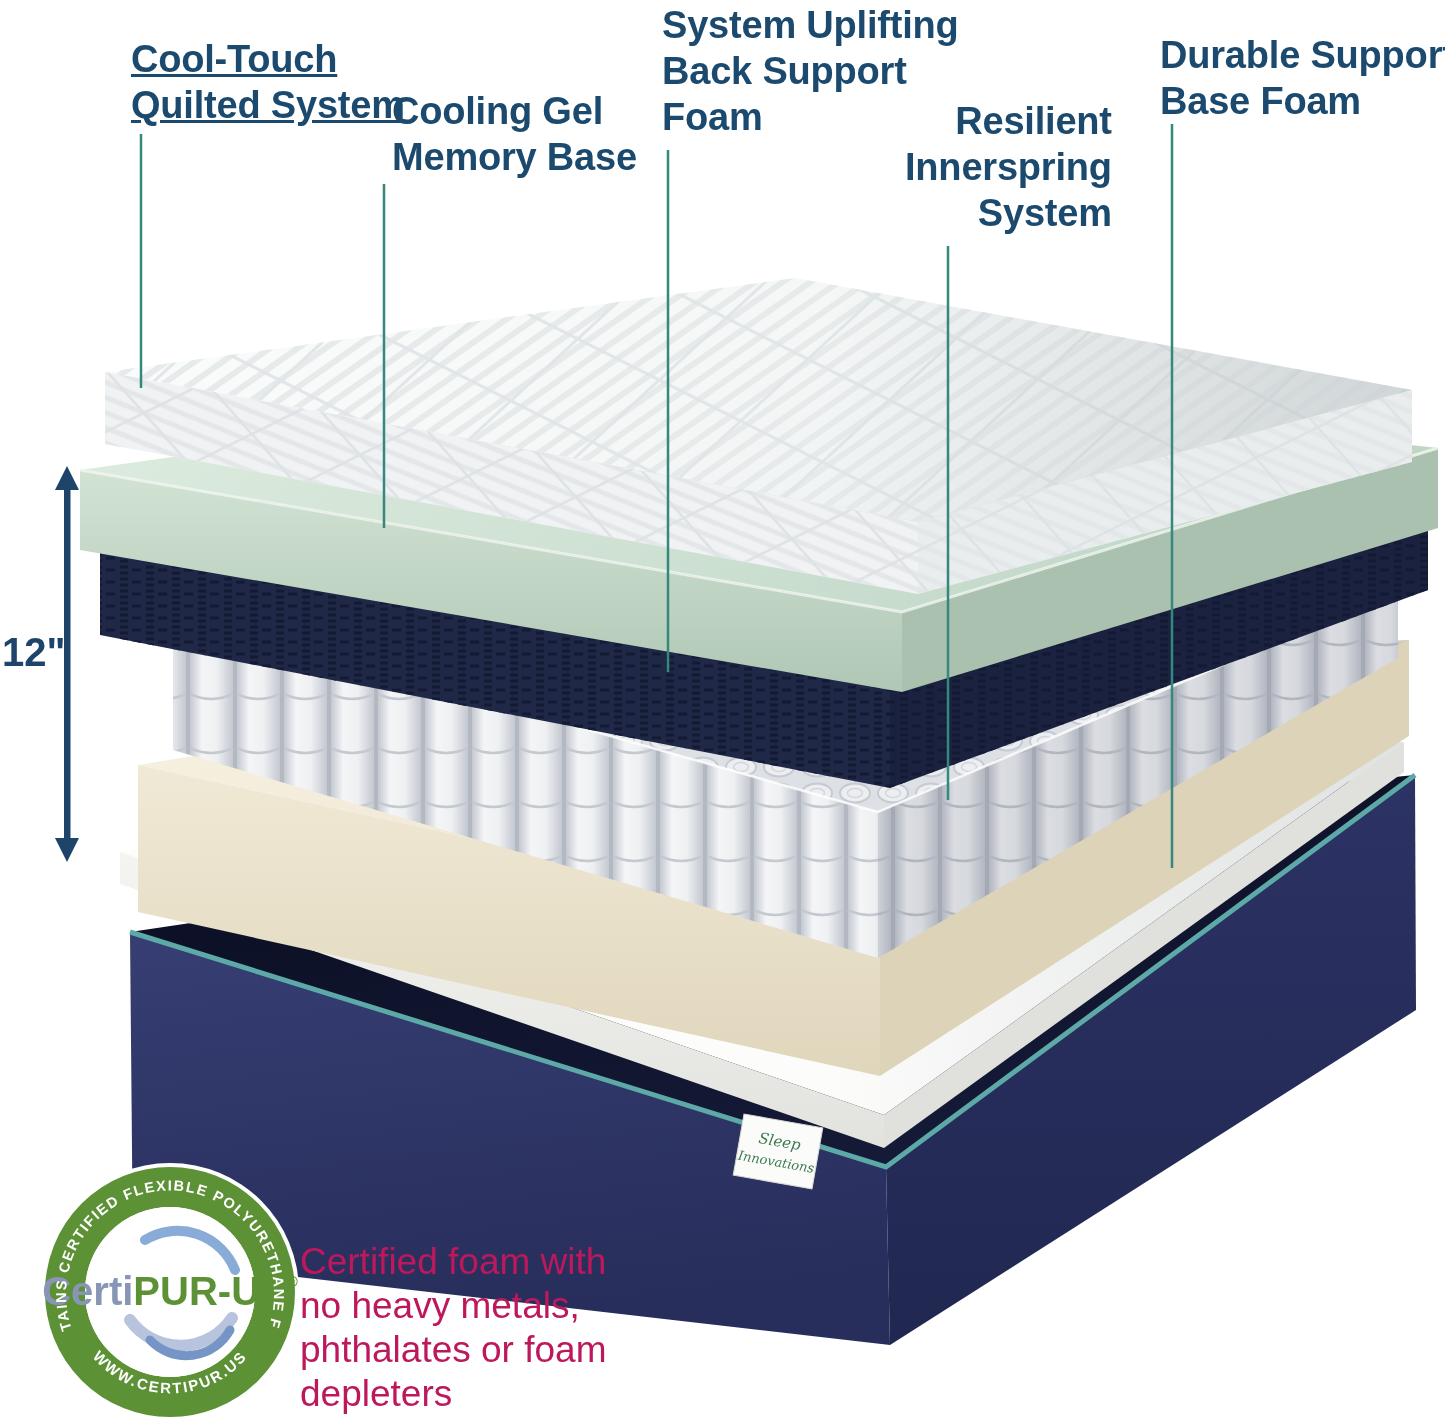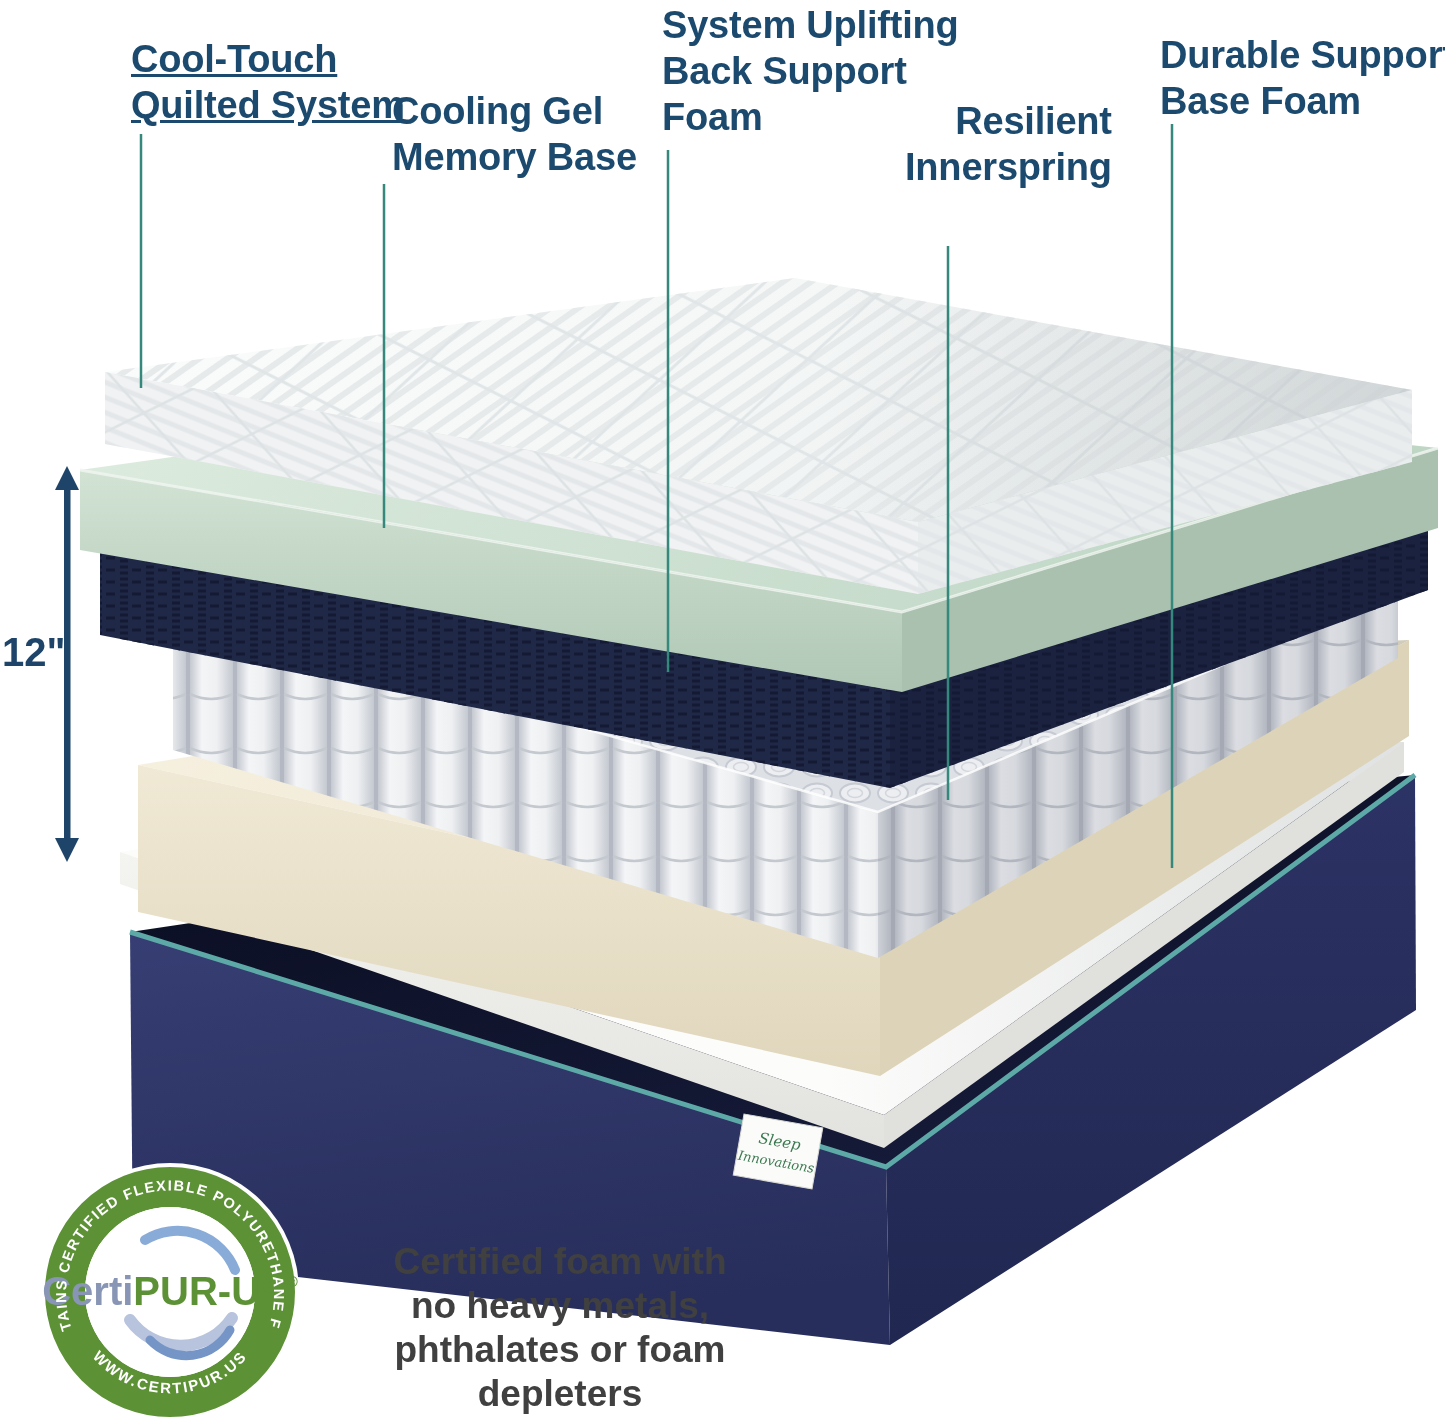--- a/index.html
+++ b/index.html
@@ -24,25 +24,25 @@
   #dim-label{
     position:absolute;
     left:2px;top:630px;
     color:#1E4569;
     font-weight:700;
     font-size:40px;
   }
   #caption{
     position:absolute;
     left:300px;top:1240px;width:520px;
-    text-align:center;
-    color:#404040;
+    text-align:left;
+    color:#be185d;
     font-size:37px;
     line-height:44px;
-    font-weight:700;
+    font-weight:400;
   }
   #caption div{display:block;}
 </style>
 </head>
 <body>
 
 <div id="stage">
 
 <svg id="art" width="1445" height="1425" viewBox="0 0 1445 1425">
   <defs>
@@ -237,20 +237,21 @@
     <span>Memory Base</span>
   </div>
   <div class="callout" style="left:662px;top:2px;">
     <span>System Uplifting</span>
     <span>Back Support</span>
     <span>Foam</span>
   </div>
   <div class="callout" style="left:905px;top:98px;text-align:right;">
     <span>Resilient</span>
     <span>Innerspring</span>
+    <span>System</span>
   </div>
   <div class="callout" style="left:1160px;top:32px;">
     <span>Durable Support</span>
     <span>Base Foam</span>
   </div>
 
   <div id="dim-label">12"</div>
 
   <div id="caption">
     <div>Certified foam with</div>

